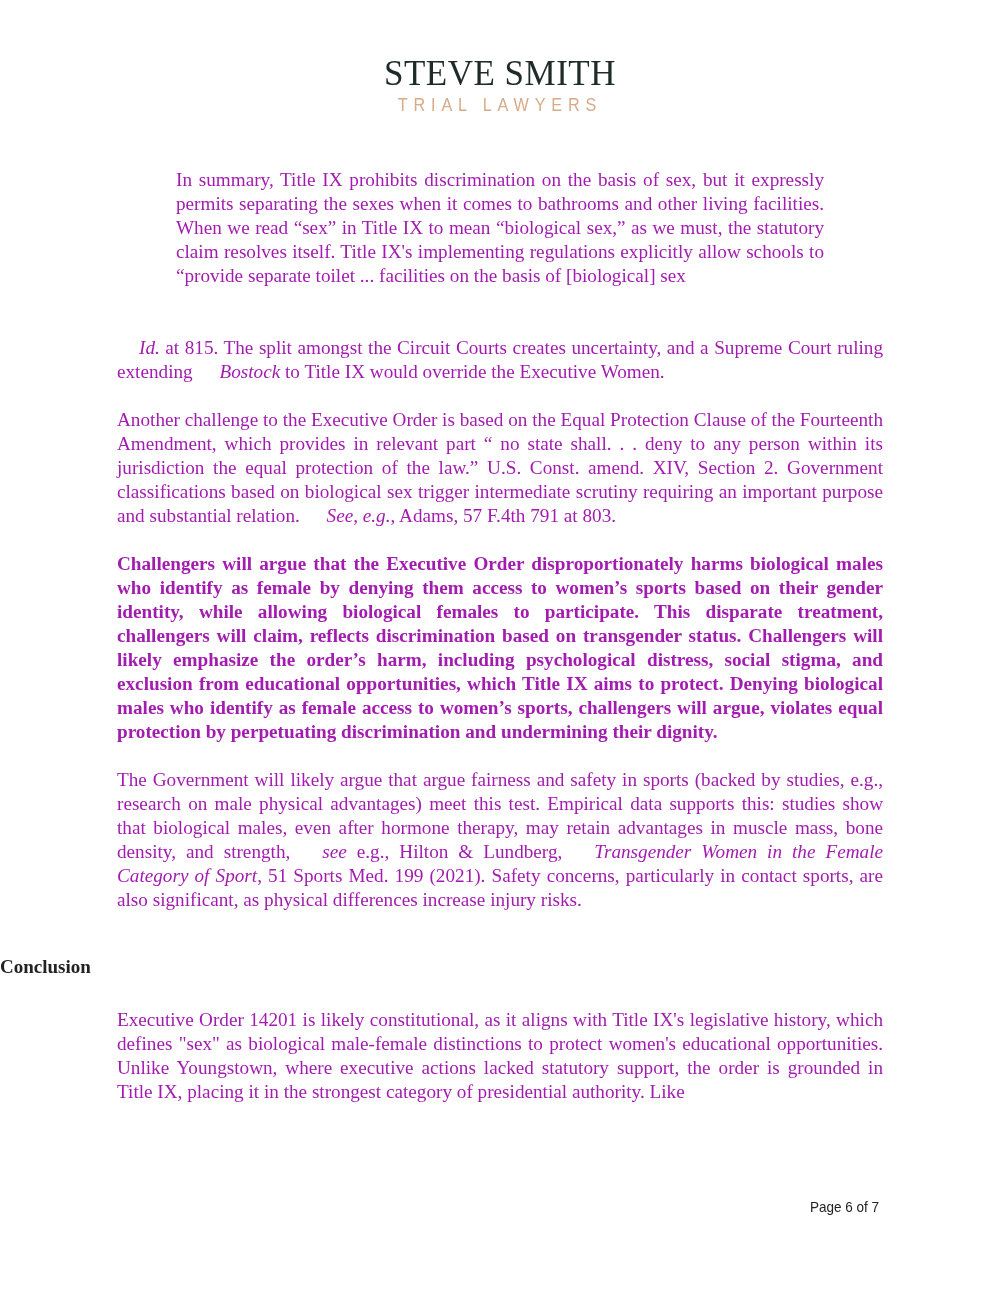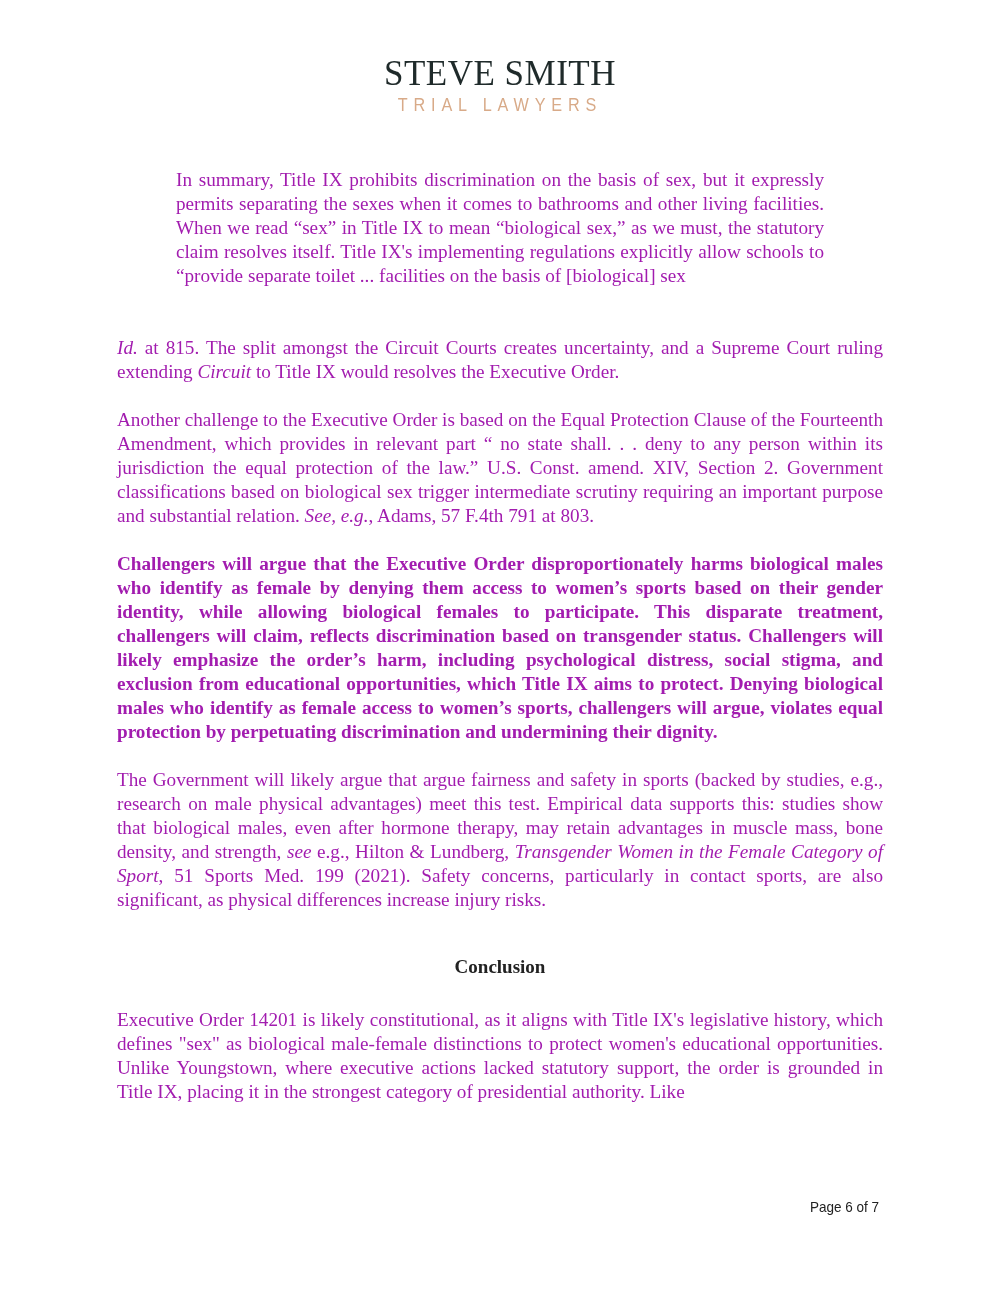--- a/index.html
+++ b/index.html
@@ -9,37 +9,37 @@
     .lh-name { font-family: "Liberation Serif", "DejaVu Serif", serif; font-size: 35px; color: #1f2a2a; letter-spacing: 0.5px; line-height: 36px; }
     .lh-sub { font-family: "Liberation Sans", "DejaVu Sans", sans-serif; font-size: 18px; color: #d8aa88; letter-spacing: 6.5px; line-height: 22px; margin-top: 2px; transform: scaleX(0.9); }
     .body-text { font-family: "Liberation Serif", "DejaVu Serif", serif; font-size: 19.2px; line-height: 24px; color: #a21caf; text-align: justify; }
     .blockquote { position: absolute; left: 176px; top: 168px; width: 648px; }
     .para { position: absolute; left: 117px; width: 766px; }
     .p1 { top: 336px; }
     .p2 { top: 408px; }
     .p3 { top: 552px; font-weight: bold; }
     .p4 { top: 768px; }
     .p5 { top: 1008px; }
-    .heading { position: absolute; left: 0; top: 956px; width: 1000px; text-align: center; font-family: "Liberation Serif", "DejaVu Serif", serif; font-size: 19px; font-weight: bold; color: #222; }
+    .heading { position: absolute; left: 0; top: 956px; width: 1000px; text-align: left; font-family: "Liberation Serif", "DejaVu Serif", serif; font-size: 19px; font-weight: bold; color: #222; }
     .footer { position: absolute; left: 810px; top: 1198px; font-family: "Liberation Sans", "DejaVu Sans", sans-serif; font-size: 15px; color: #222; transform: scaleX(0.9); transform-origin: left; }
-    em { font-style: italic; }
+    em { font-style: italic; margin-left: 22px; }
   </style>
 </head>
 <body>
 
 <div class="page">
 
   <div class="letterhead">
     <div class="lh-name">STEVE SMITH</div>
     <div class="lh-sub">TRIAL LAWYERS</div>
   </div>
 
   <div class="body-text blockquote">In summary, Title IX prohibits discrimination on the basis of sex, but it expressly permits separating the sexes when it comes to bathrooms and other living facilities. When we read “sex” in Title IX to mean “biological sex,” as we must, the statutory claim resolves itself. Title IX's implementing regulations explicitly allow schools to “provide separate toilet ... facilities on the basis of [biological] sex</div>
 
-  <div class="body-text para p1"><em>Id.</em><span> at 815. The split amongst the Circuit Courts creates uncertainty, and a Supreme Court ruling extending </span><em>Circuit</em><span> to Title IX would resolves the Executive Order.</span></div>
+  <div class="body-text para p1"><em>Id.</em><span> at 815. The split amongst the Circuit Courts creates uncertainty, and a Supreme Court ruling extending </span><em>Bostock</em><span> to Title IX would override the Executive Women.</span></div>
 
   <div class="body-text para p2"><span>Another challenge to the Executive Order is based on the Equal Protection Clause of the Fourteenth Amendment, which provides in relevant part “ no state shall. . . deny to any person within its jurisdiction the equal protection of the law.” U.S. Const. amend. XIV, Section 2.  Government classifications based on biological sex trigger intermediate scrutiny requiring an important purpose and substantial relation. </span><em>See, e.g.</em><span>, Adams, 57 F.4th 791 at 803.</span></div>
 
   <div class="body-text para p3">Challengers will argue that the Executive Order disproportionately harms biological males who identify as female by denying them access to women’s sports based on their gender identity, while allowing biological females to participate.  This disparate treatment, challengers will claim, reflects discrimination based on transgender status.  Challengers will likely emphasize the order’s harm, including psychological distress, social stigma, and exclusion from educational opportunities, which Title IX aims to protect.  Denying biological males who identify as female access to women’s sports, challengers will argue, violates equal protection by perpetuating discrimination and undermining their dignity.</div>
 
   <div class="body-text para p4"><span>The Government will likely argue that argue fairness and safety in sports (backed by studies, e.g., research on male physical advantages) meet this test. Empirical data supports this: studies show that biological males, even after hormone therapy, may retain advantages in muscle mass, bone density, and strength, </span><em>see</em><span> e.g., Hilton &amp; Lundberg, </span><em>Transgender Women in the Female Category of Sport</em><span>, 51 Sports Med. 199 (2021). Safety concerns, particularly in contact sports, are also significant, as physical differences increase injury risks.</span></div>
 
   <div class="heading">Conclusion</div>
 
   <div class="body-text para p5">Executive Order 14201 is likely constitutional, as it aligns with Title IX's legislative history, which defines "sex" as biological male-female distinctions to protect women's educational opportunities. Unlike Youngstown, where executive actions lacked statutory support, the order is grounded in Title IX, placing it in the strongest category of presidential authority. Like</div>

